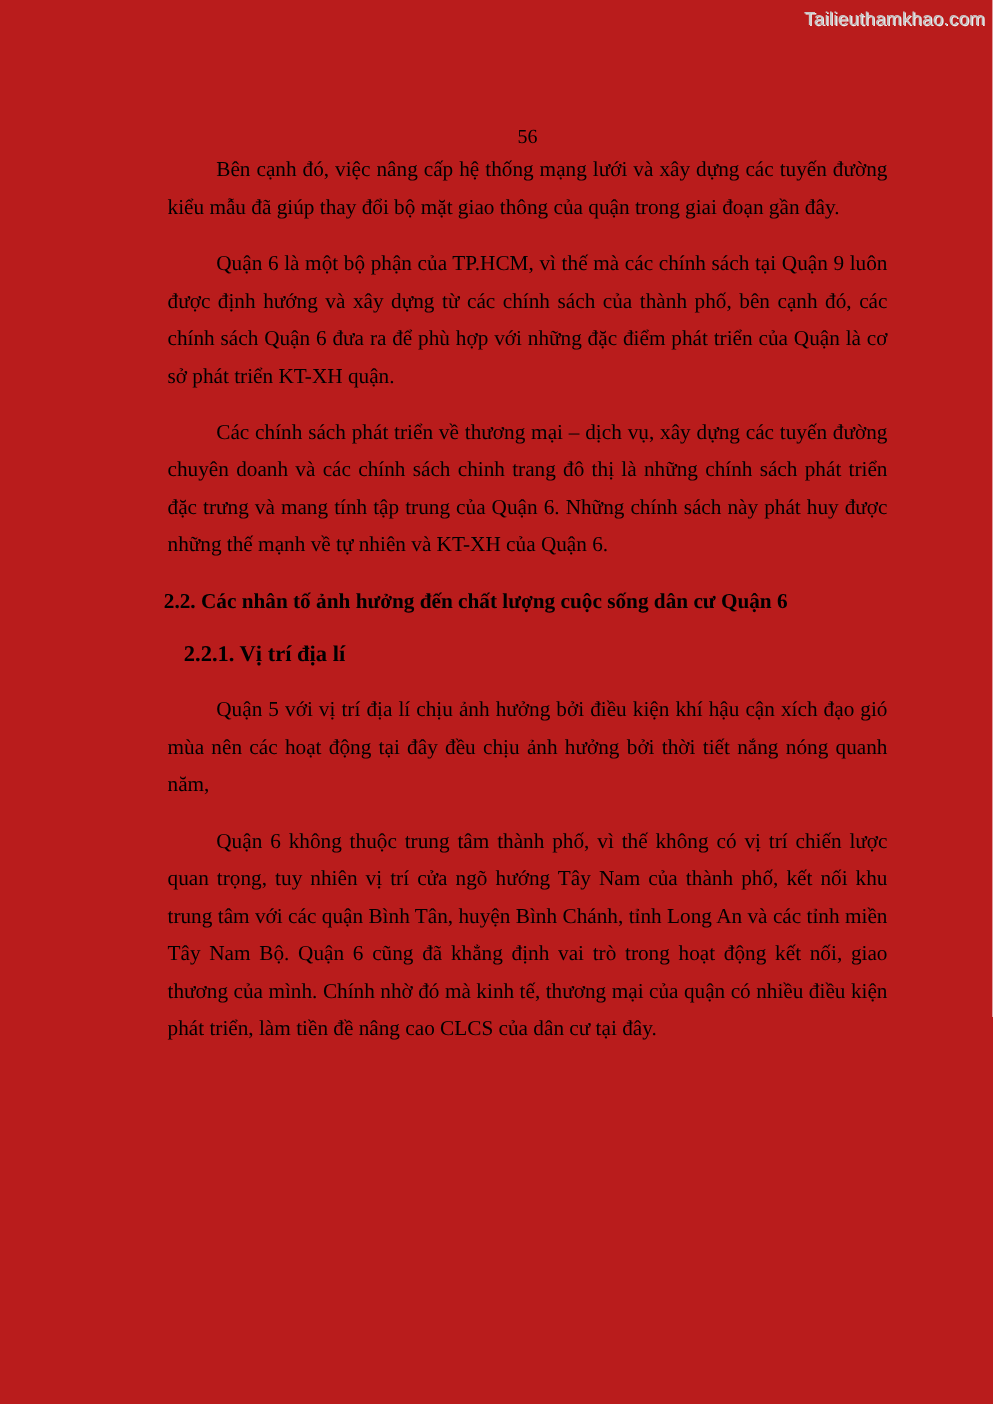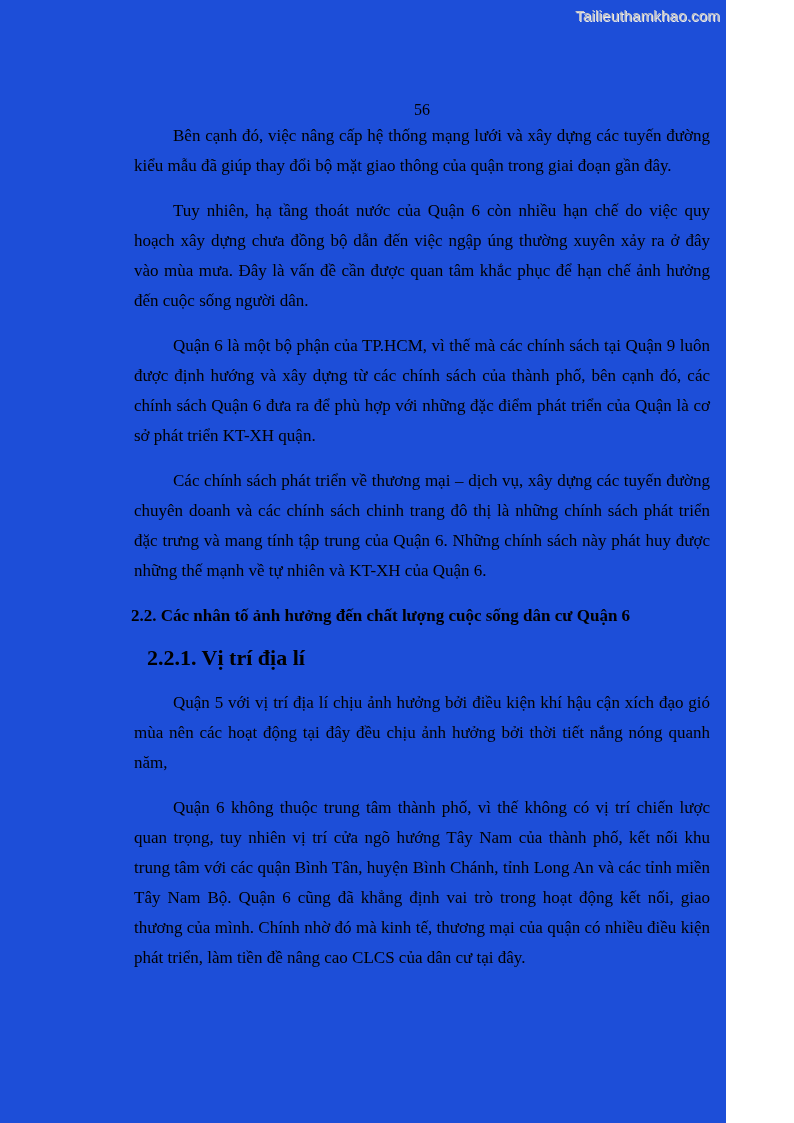--- a/index.html
+++ b/index.html
@@ -2,23 +2,23 @@
 <html><head>
 <meta charset="utf-8">
 <style>
   html, body {
     margin: 0;
     padding: 0;
     background: #ffffff;
   }
   .page {
     position: relative;
-    width: 726px;
+    width: 794px;
     height: 1123px;
-    background: #1d4ed8;
+    background: #b91c1c;
     overflow: hidden;
     font-family: "Liberation Serif", "DejaVu Serif", serif;
     color: #000000;
   }
   .watermark {
     position: absolute;
     top: 7px;
     right: 6px;
     font-family: "Liberation Sans", "DejaVu Sans", sans-serif;
     font-size: 15px;
@@ -56,40 +56,39 @@
     font-weight: bold;
     font-size: 17px;
     line-height: 30px;
     text-indent: 0;
     text-align: left;
   }
   .heading-l2 {
     margin: 0;
     padding: 0;
     font-weight: bold;
-    font-size: 22px;
+    font-size: 18px;
     line-height: 30px;
     text-indent: 28px;
     text-align: left;
   }
 </style>
 </head>
 <body>
 
 <div class="page">
 
   <span class="watermark">Tailieuthamkhao.com</span>
 
   <div class="page-number">56</div>
 
   <div class="body-text">
 
     <p>Bên cạnh đó, việc nâng cấp hệ thống mạng lưới và xây dựng các tuyến đường kiểu mẫu đã giúp thay đổi bộ mặt giao thông của quận trong giai đoạn gần đây.</p>
 
-    <p>Tuy nhiên, hạ tầng thoát nước của Quận 6 còn nhiều hạn chế do việc quy hoạch xây dựng chưa đồng bộ dẫn đến việc ngập úng thường xuyên xảy ra ở đây vào mùa mưa. Đây là vấn đề cần được quan tâm khắc phục để hạn chế ảnh hưởng đến cuộc sống người dân.</p>
 
     <p>Quận 6 là một bộ phận của TP.HCM, vì thế mà các chính sách tại Quận 9 luôn được định hướng và xây dựng từ các chính sách của thành phố, bên cạnh đó, các chính sách Quận 6 đưa ra để phù hợp với những đặc điểm phát triển của Quận là cơ sở phát triển KT-XH quận.</p>
 
     <p>Các chính sách phát triển về thương mại – dịch vụ, xây dựng các tuyến đường chuyên doanh và các chính sách chinh trang đô thị là những chính sách phát triển đặc trưng và mang tính tập trung của Quận 6. Những chính sách này phát huy được những thế mạnh về tự nhiên và KT-XH của Quận 6.</p>
 
     <div class="heading-l1">2.2. Các nhân tố ảnh hưởng đến chất lượng cuộc sống dân cư Quận 6</div>
 
     <div class="heading-l2">2.2.1. Vị trí địa lí</div>
 
     <p>Quận 5 với vị trí địa lí chịu ảnh hưởng bởi điều kiện khí hậu cận xích đạo gió mùa nên các hoạt động tại đây đều chịu ảnh hưởng bởi thời tiết nắng nóng quanh năm,</p>

